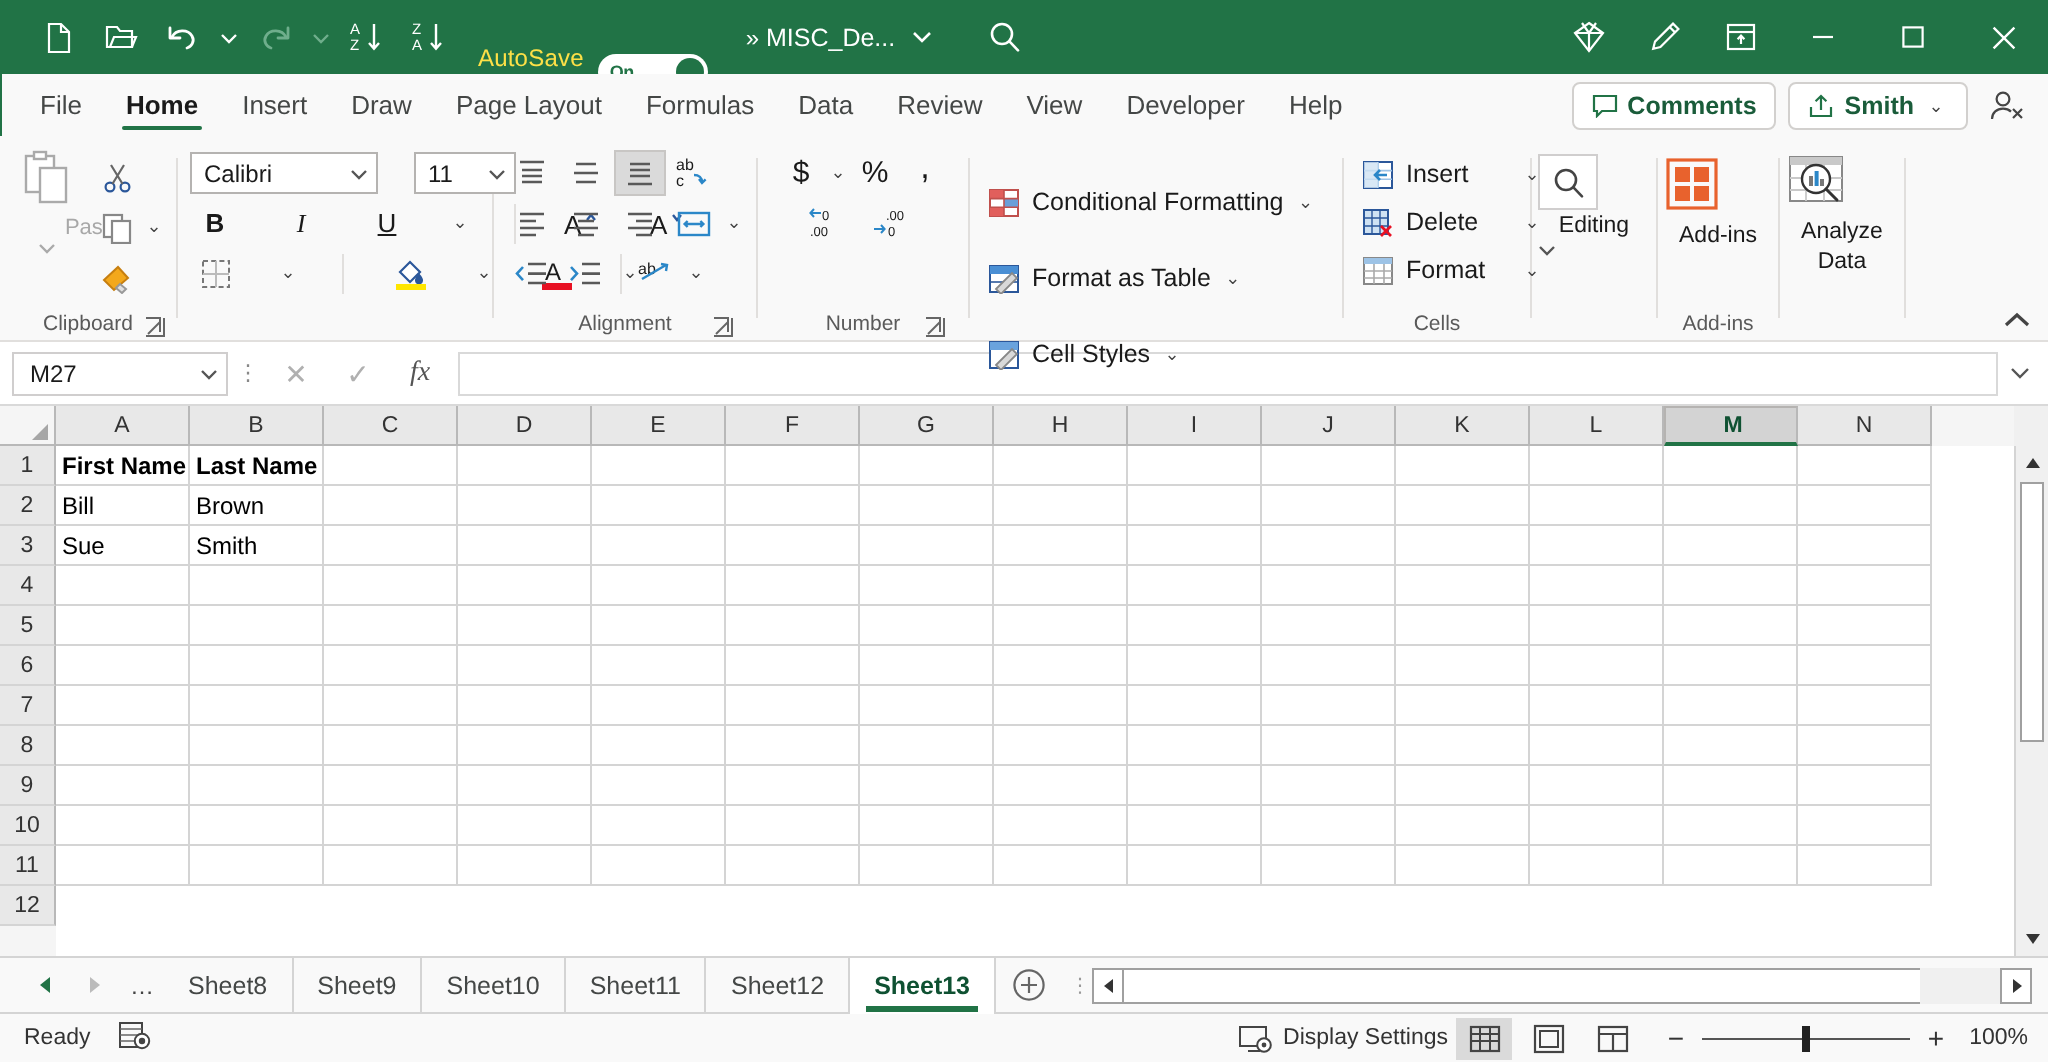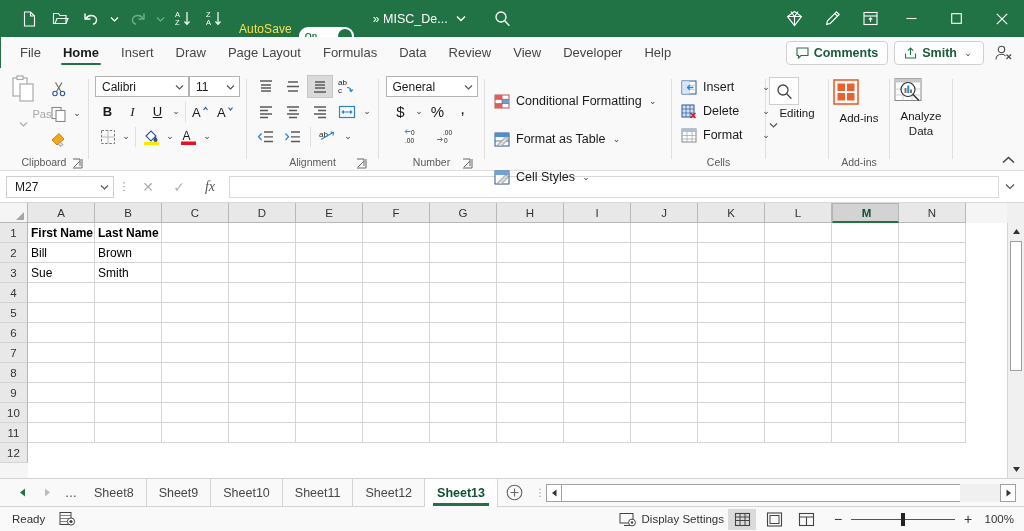--- a/index.html
+++ b/index.html
@@ -92,21 +92,21 @@
     width: 46px; display: flex; flex-direction: column; align-items: center; gap: 1px; padding-top: 2px;
   }
   .paste-lbl { font-size: 11px; color: #a8a8a8; margin-left: 47px; }
   .clip-side { display: flex; flex-direction: column; padding-top: 4px; gap: 2px; }
   .clip-row { display: flex; align-items: center; height: 23px; }
   .ic { width: 25px; height: 22px; display: flex; align-items: center; justify-content: center; }
   .cv { font-size: 9px; color: #444; width: 12px; text-align: center; line-height: 1; }
 
   
   .fontgrp { padding: 0 6px; }
-  .frow { display: flex; align-items: center; gap: 0; height: 25px; }
+  .frow { display: flex; align-items: center; gap: 18px; height: 25px; }
   .sel {
     height: 21px; border: 1px solid #b5b3b1; background: #fff; display: flex; align-items: center;
     justify-content: space-between; padding: 0 4px 0 6px; font-size: 12px; color: #1a1a1a;
   }
   .fb {
     width: 25px; height: 23px; display: flex; align-items: center; justify-content: center;
     font-size: 13px; color: #1a1a1a;
   }
   .vsep { width: 1px; height: 20px; background: #e1dfdd; margin: 0 3px; }
 
@@ -590,28 +590,20 @@
               <path d="M1 10h9V1" fill="none" stroke="#666" stroke-width="1"></path>
               <path d="M2 9l6-6" stroke="#666" stroke-width="1"></path>
             </svg>
         </span>
       </div>
     </div>
     <div class="grp-sep"></div>
 
     <div class="grp numgrp" style="width:105px">
       <div class="grp-body" style="flex-direction:column;padding-top:6px;align-items:center">
-        <div class="frow">
-          <div class="sel" style="width:92px">
-            <span>General</span>
-            <svg width="9" height="6" viewBox="0 0 9 6">
-                <path d="M1 1.5L4.5 5 8 1.5" fill="none" stroke="#555" stroke-width="1.2"></path>
-              </svg>
-          </div>
-        </div>
         <div class="frow" style="gap:0">
           <span class="fb" style="font-size:15px">$</span>
           <span class="cv">⌄</span>
           <span class="fb" style="font-size:15px">%</span>
           <span class="fb" style="font-size:17px;padding-bottom:6px">,</span>
         </div>
         <div class="frow" style="gap:4px">
           <span class="fb" style="width:28px">
             <svg width="24" height="17" viewBox="0 0 24 17">
                 <text x="7" y="7" font-size="6.5" font-family="Liberation Sans" fill="#1a1a1a">0</text>

